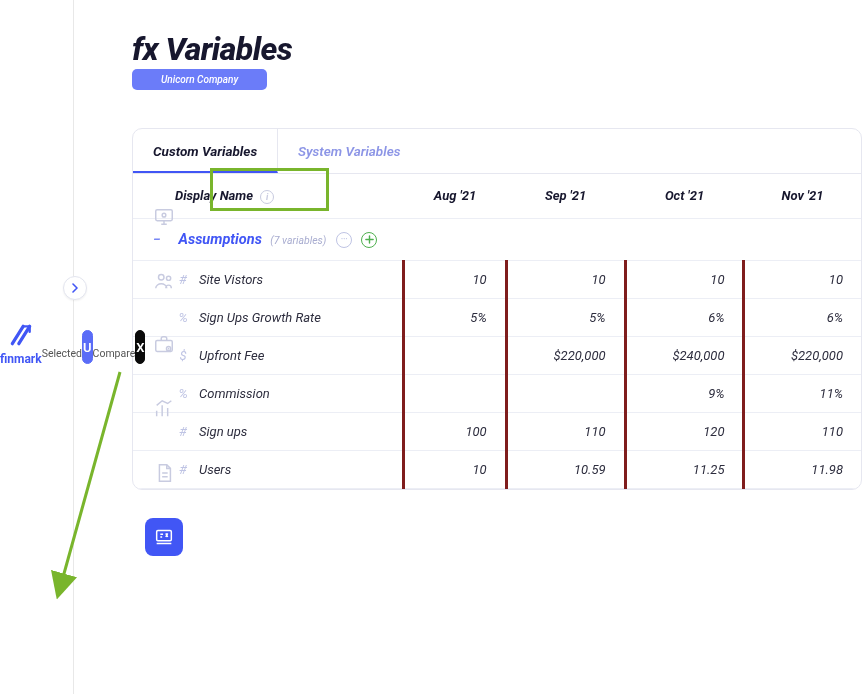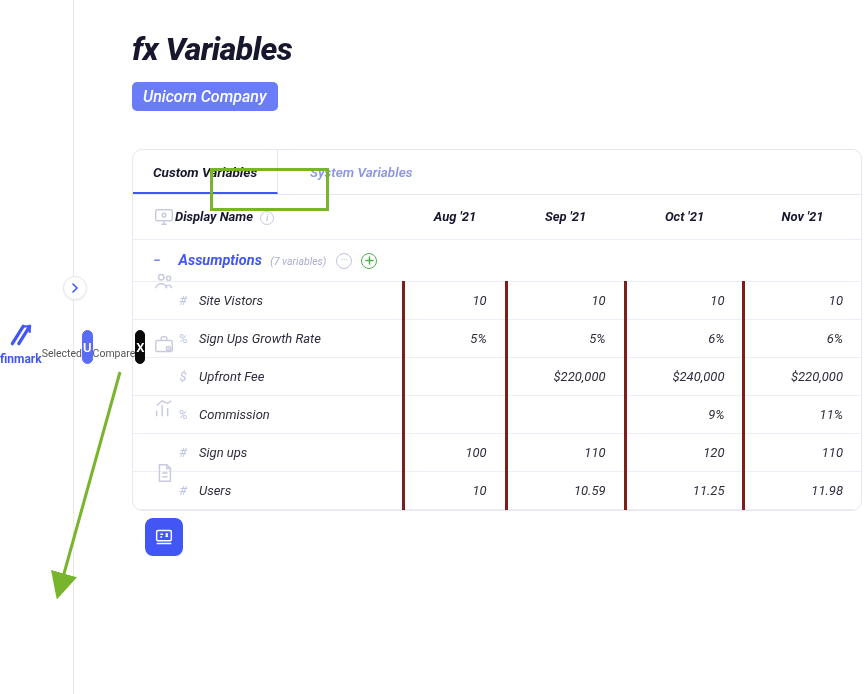--- a/index.html
+++ b/index.html
@@ -77,39 +77,38 @@
       left: 74px;
       top: 0;
       right: 0;
       bottom: 0;
       padding: 30px 0 0 58px;
       font-style: italic;
     }
     .page-title { font-size: 32px; font-weight: 800; color: #17172e; letter-spacing: -0.5px; }
     .co-badge {
       display: inline-block;
-      margin-top: 14px;
       background: #6b7cf9;
       color: #fff;
-      font-size: 16px;
+      font-size: 10px;
       font-weight: 500;
-      padding: 5px 11px;
+      padding: 5px 29px;
       border-radius: 5px;
     }
 
     .card {
       margin-top: 38px;
       border: 1px solid #e6e7f0;
       border-radius: 10px;
       background: #fff;
       overflow: hidden;
       width: 730px;
     }
 
-    .tabs { display: flex; border-bottom: 1px solid #e6e7f0; gap: 12px; }
+    .tabs { display: flex; border-bottom: 1px solid #e6e7f0; }
     .tab {
       padding: 14px 20px 12px;
       font-size: 13.5px;
       font-weight: 700;
       color: #17172e;
       cursor: pointer;
       border-right: 1px solid #e6e7f0;
       position: relative;
     }
     .tab.inactive { color: #8c95e6; font-weight: 600; border-right: none; }

